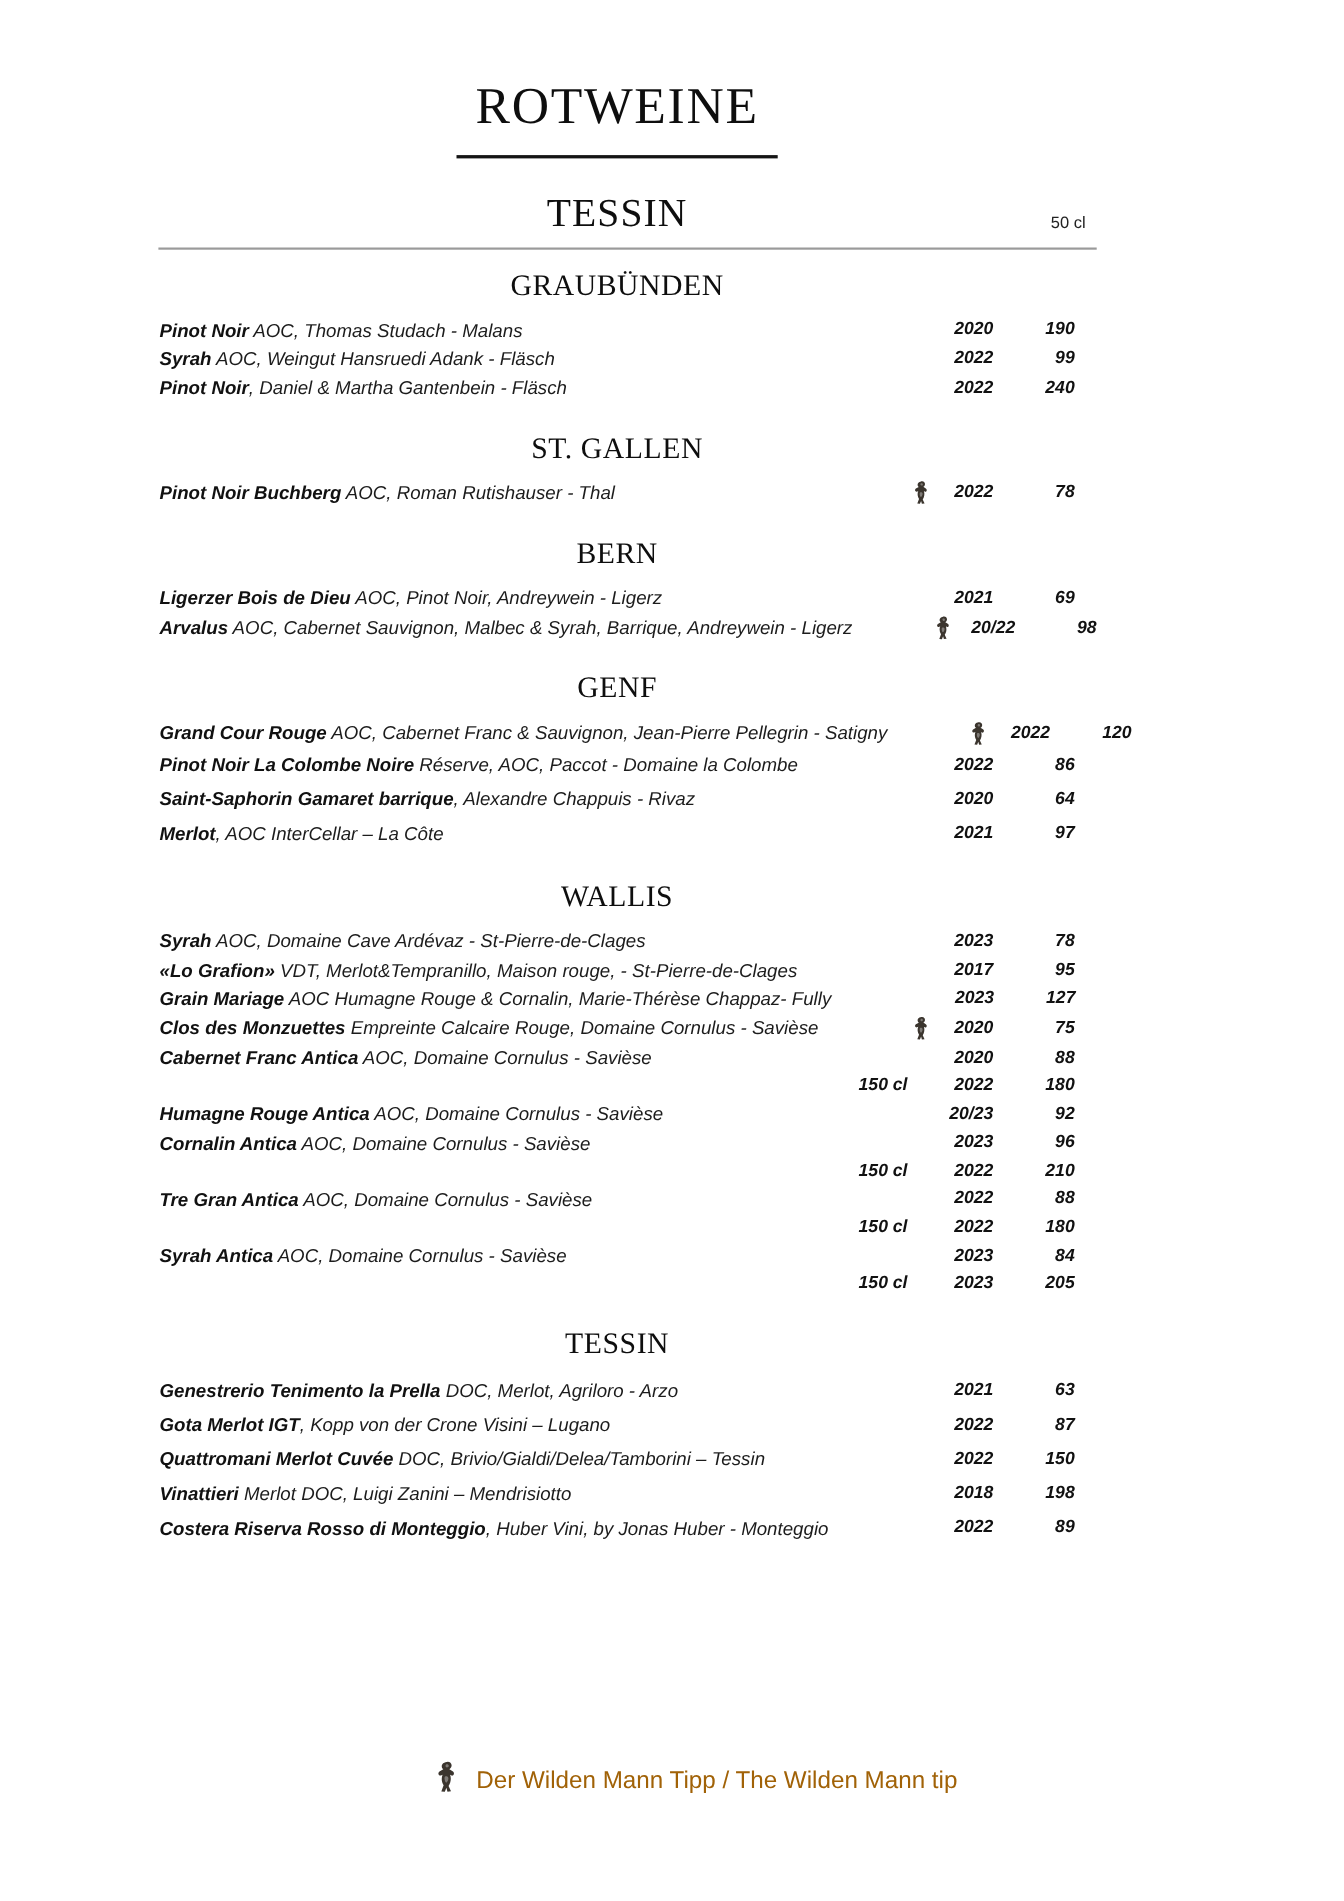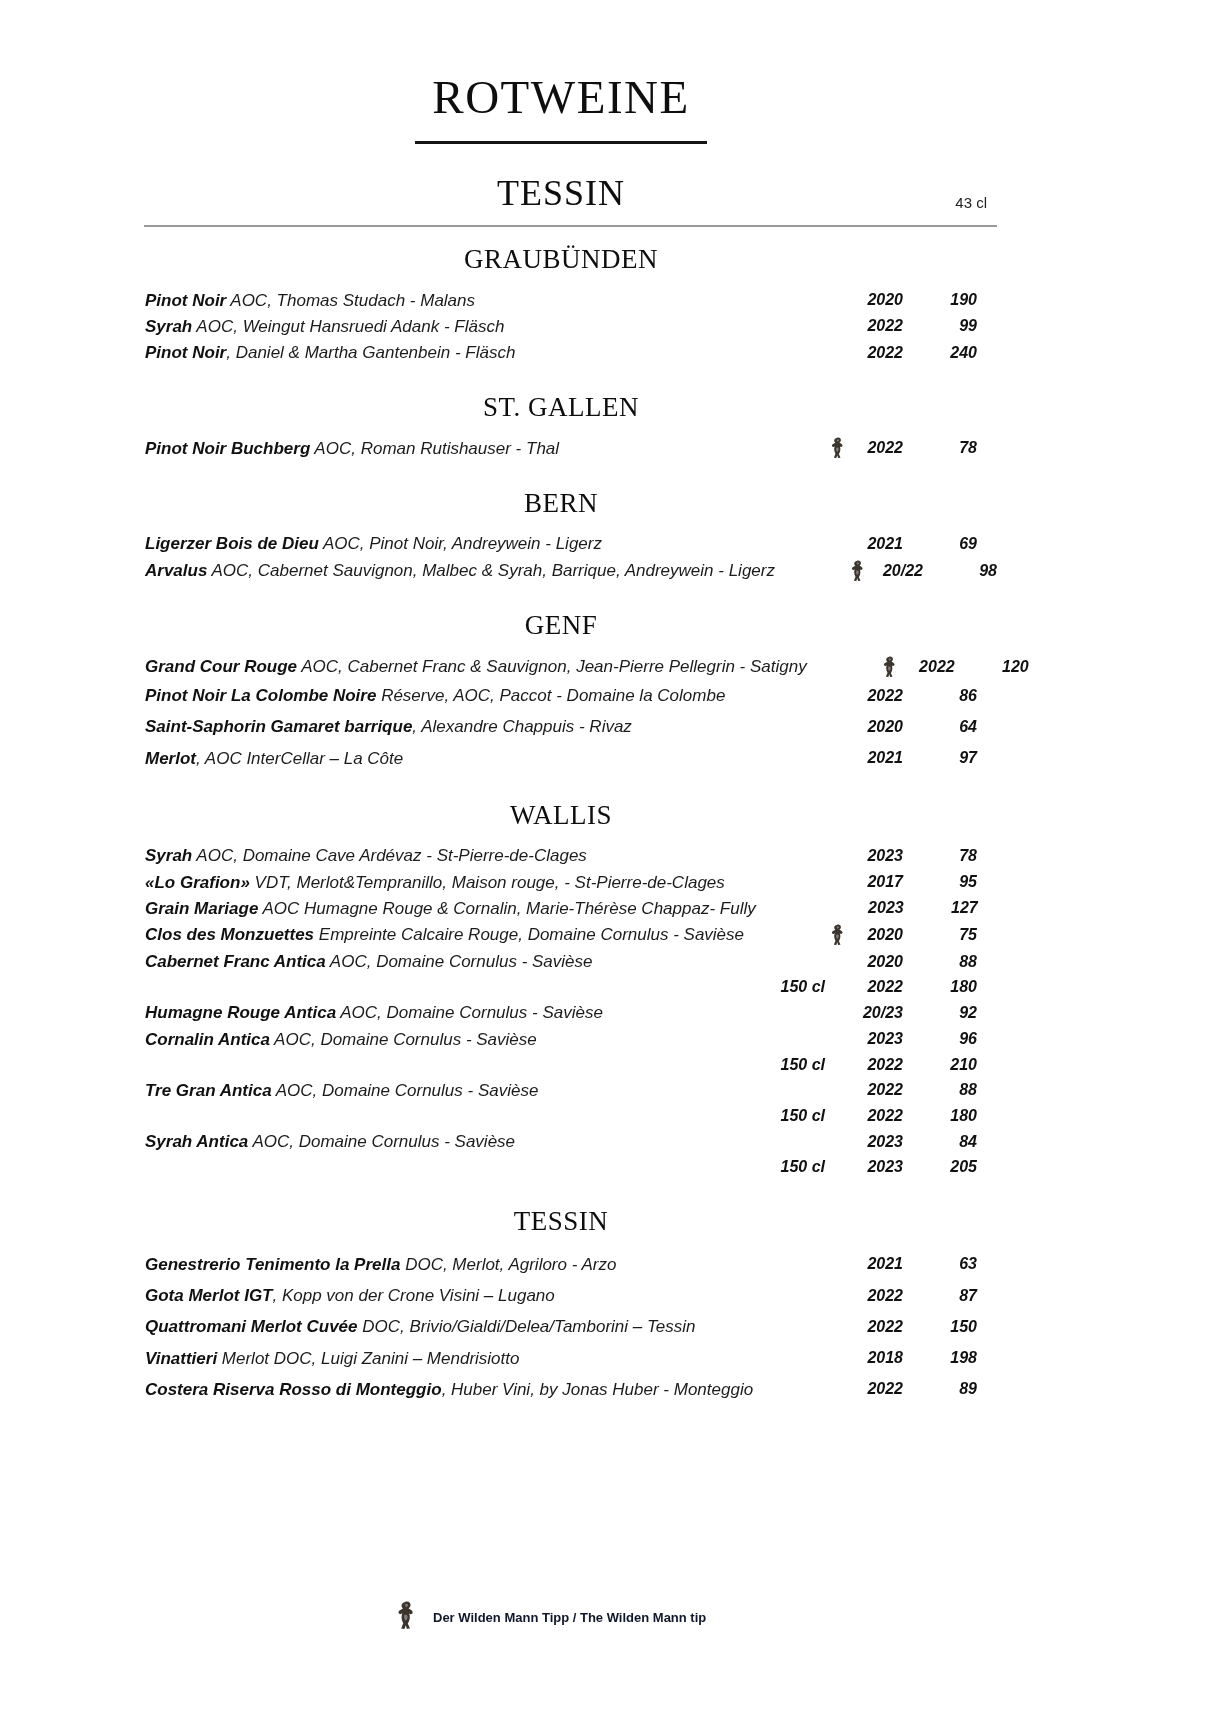--- a/index.html
+++ b/index.html
@@ -82,33 +82,33 @@
     color:#111111;
   }
   .tip-cell { text-align:right; line-height:0; }
   .tip-cell svg { display:inline-block; vertical-align:middle; }
   
   .tip-footer {
     position:absolute;
     left:396px; top:1601px;
     display:flex; align-items:center; gap:17px;
   }
-  .tip-footer .legend-text { font-size:13px; color:#0f172a;font-weight:bold; }
+  .tip-footer .legend-text { font-size:22px; color:#a16207; }
 </style>
 </head>
 <body>
 
 <div class="page">
 
   <h1 class="main-title">ROTWEINE</h1>
   <div class="title-rule"></div>
 
   <div class="country-row">
     <h2 class="country-title">TESSIN</h2>
-    <span class="size-label">43 cl</span>
+    <span class="size-label">50 cl</span>
   </div>
   <hr class="country-rule">
 
   <div class="content" id="sections">
   <section class="region-section">
     <h3 class="region-title">GRAUBÜNDEN</h3>
     <div class="rows">
   <div class="wine-row">
     <span class="wine-name"><b class="wname">Pinot Noir</b><span class="wdesc"> AOC, Thomas Studach - Malans</span></span>
     <span class="size-cell"></span>

